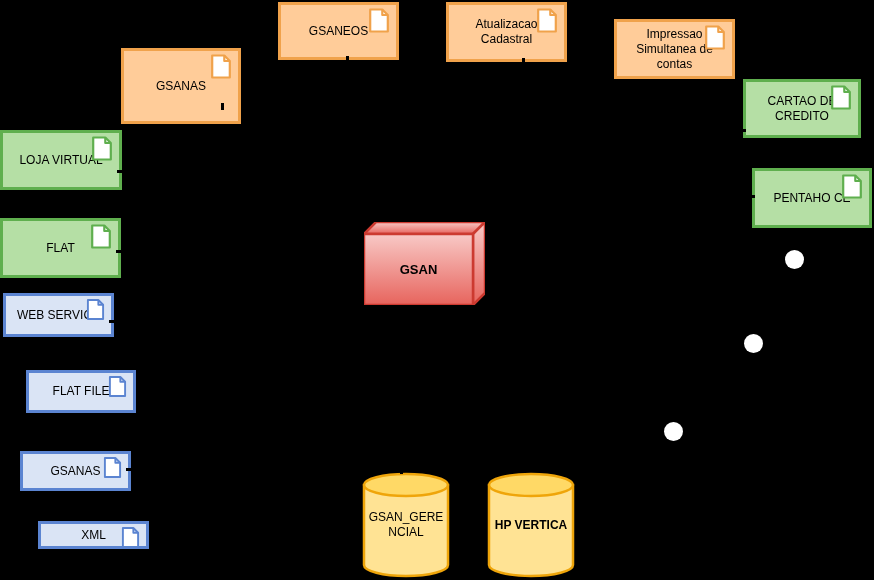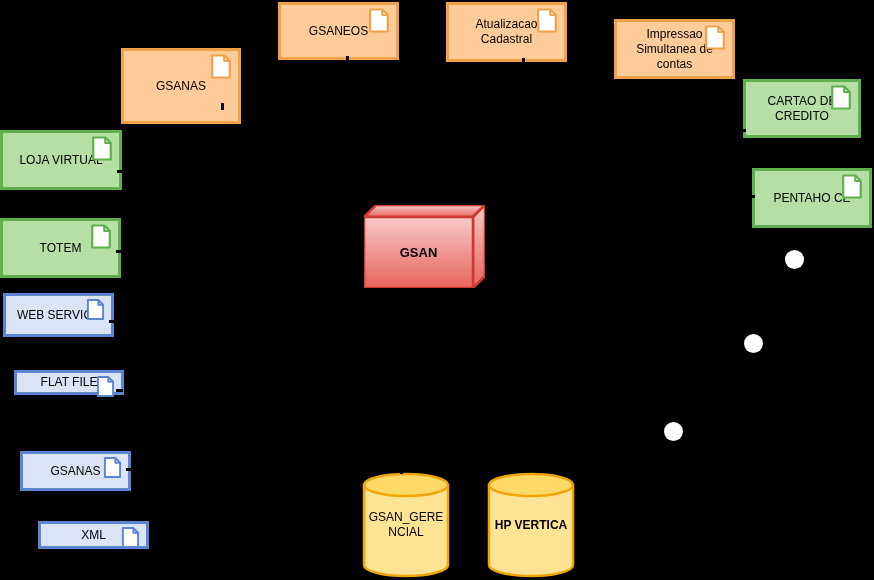--- a/index.html
+++ b/index.html
@@ -28,21 +28,21 @@
   .doc-icon{position:absolute;top:2px;right:6px;line-height:0;z-index:2;}
   .node.orange .doc-icon{color:var(--orange-stroke,#F0A24B);}
   .node.green  .doc-icon{color:var(--green-stroke,#5FAF4E);}
   .node.blue   .doc-icon{color:var(--blue-stroke,#5B84D1);}
   .node.blue .doc-icon svg{width:19px;height:23px;}
 
   .w90 {max-width:92px;}
   .w100{max-width:102px;}
 
   
-  .cube{position:absolute;left:364px;top:205px;width:125px;height:83px;}
+  .cube{position:absolute;left:364px;top:222px;width:125px;height:83px;}
   .cube svg{display:block;}
   .cube-stop-top{stop-color:var(--red-fill-top,#F8C9C6);}
   .cube-stop-bottom{stop-color:var(--red-fill-bottom,#E7645D);}
   .cube-stroke{stroke:var(--red-stroke,#CC3A30);stroke-width:2.5;stroke-linejoin:round;}
   .cube-label-wrap{
     position:absolute;left:0;top:12px;width:109px;height:71px;
     display:flex;align-items:center;justify-content:center;
   }
   .cube-label{font-size:13px;font-weight:bold;color:var(--text,#000);}
 
@@ -144,34 +144,34 @@
     <span class="node-label">LOJA VIRTUAL</span>
   </div>
 
   <div class="node green" style="left:0px;top:218px;width:121px;height:60px">
     <span class="doc-icon">
       <svg width="22" height="27" viewBox="0 0 20 24">
           <path d="M2 2 h11 l5 5 v15 h-16 z" fill="#fff" stroke="currentColor" stroke-width="2" stroke-linejoin="round"></path>
           <path d="M13 2 v5 h5" fill="none" stroke="currentColor" stroke-width="2" stroke-linejoin="round"></path>
         </svg>
     </span>
-    <span class="node-label">TOTEM</span>
+    <span class="node-label">FLAT</span>
   </div>
 
   <div class="node blue" style="left:3px;top:293px;width:111px;height:44px">
     <span class="doc-icon">
       <svg viewBox="0 0 20 24">
           <path d="M2 2 h11 l5 5 v15 h-16 z" fill="#fff" stroke="currentColor" stroke-width="2" stroke-linejoin="round"></path>
           <path d="M13 2 v5 h5" fill="none" stroke="currentColor" stroke-width="2" stroke-linejoin="round"></path>
         </svg>
     </span>
     <span class="node-label">WEB SERVICE</span>
   </div>
 
-  <div class="node blue" style="left:14px;top:370px;width:110px;height:25px">
+  <div class="node blue" style="left:26px;top:370px;width:110px;height:43px">
     <span class="doc-icon">
       <svg viewBox="0 0 20 24">
           <path d="M2 2 h11 l5 5 v15 h-16 z" fill="#fff" stroke="currentColor" stroke-width="2" stroke-linejoin="round"></path>
           <path d="M13 2 v5 h5" fill="none" stroke="currentColor" stroke-width="2" stroke-linejoin="round"></path>
         </svg>
     </span>
     <span class="node-label">FLAT FILE</span>
   </div>
 
   <div class="node blue" style="left:20px;top:451px;width:111px;height:40px">

